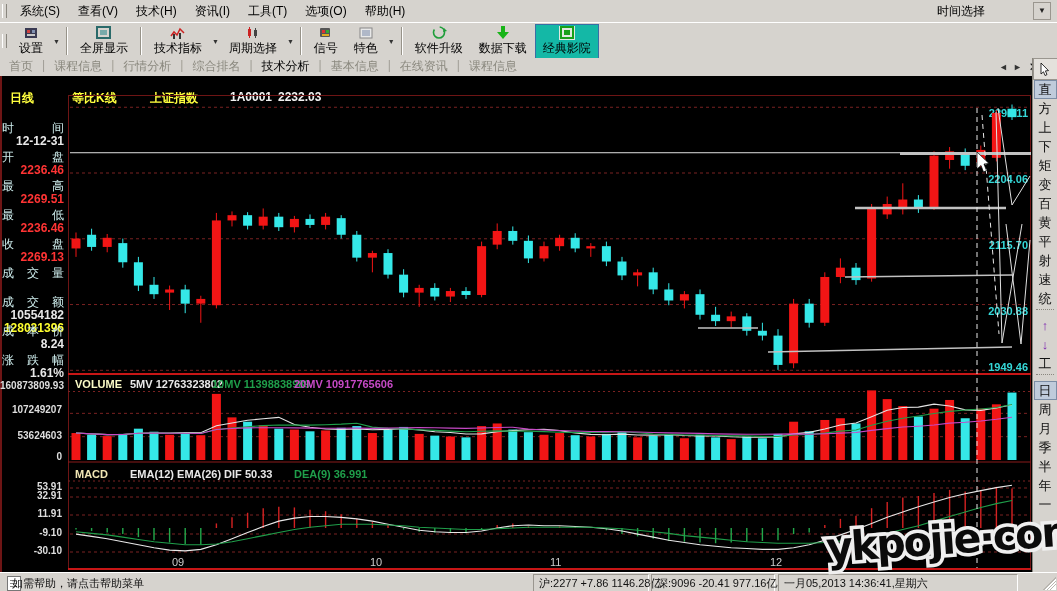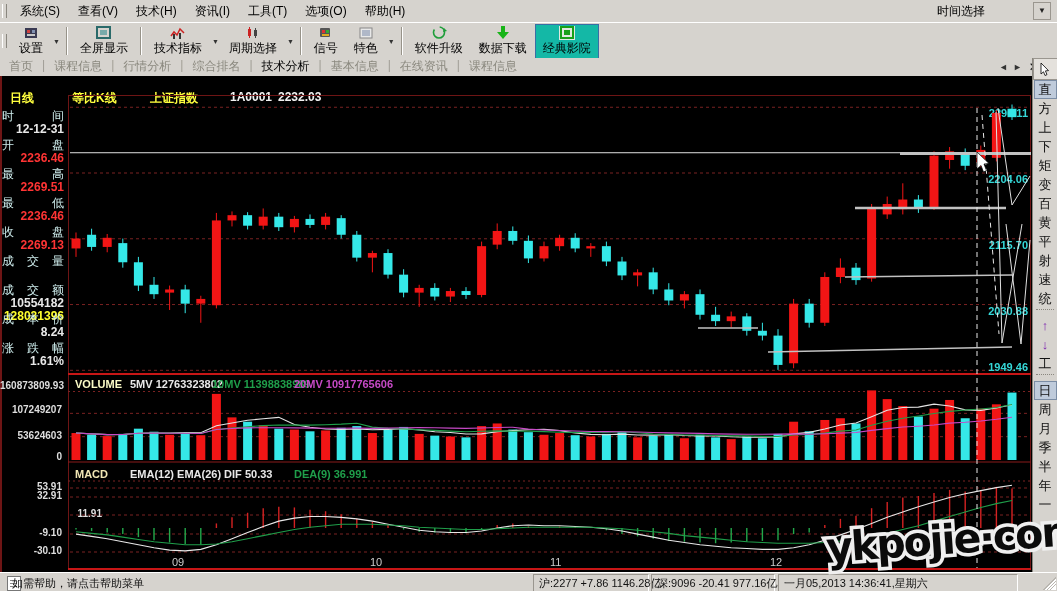--- a/index.html
+++ b/index.html
@@ -24,21 +24,21 @@
   .tab{padding:0 9px;color:#8a887e;cursor:default;white-space:nowrap;}
   .tab.active{color:#000;}
   .tabsep{color:#a09d95;}
   #tab-nav{position:absolute;left:998px;top:58px;height:18px;display:flex;align-items:center;gap:3px;font-size:9px;color:#333;}
   #tab-nav .nv{padding:0 1px;}
   #tab-close{font-size:12px;font-weight:bold;color:#111;padding:0 3px;}
   
   #main{left:0;top:76px;width:1032px;height:496px;background:#000;border-left:2px solid #6e1515;box-sizing:border-box;}
   #chart-header{left:4px;top:79px;width:1020px;height:15px;font-size:12px;font-weight:bold;margin-top:11px;}
   #chart-header span{position:absolute;top:0;white-space:nowrap;}
-  #quote-panel{left:2px;top:108px;width:62px;}
+  #quote-panel{left:2px;top:120px;width:62px;}
   .qfield{height:29px;margin-bottom:0;}
   .qlabel{font-size:12px;color:#cfeeee;text-align:justify;text-align-last:justify;width:100%;height:14px;}
   .qvalue{font-size:12px;font-weight:bold;text-align:right;height:14px;}
   .gut{position:absolute;width:62px;text-align:right;font-size:10px;font-weight:bold;color:#dedede;}
   #vol-header{left:68px;top:378px;width:960px;height:13px;font-size:11px;font-weight:bold;}
   #vol-header span,#macd-header span{position:absolute;top:0;white-space:nowrap;}
   #macd-header{left:68px;top:468px;width:960px;height:13px;font-size:11px;font-weight:bold;}
   
   #right-toolbar{left:1032px;top:58px;width:25px;height:514px;background:#d6d3ce;border-left:1px solid #8a877f;box-sizing:border-box;}
   .rbtn{width:23px;height:19px;font-size:13px;color:#111;text-align:center;line-height:19px;margin:0 auto;}
@@ -256,21 +256,21 @@
   </div>
 <div id="vol-axis">
     <div class="gut abs" style="left: 0px; top: 380px;">160873809.93</div>
     <div class="gut abs" style="left: 0px; top: 404px;">107249207</div>
     <div class="gut abs" style="left: 0px; top: 430px;">53624603</div>
     <div class="gut abs" style="left: 0px; top: 451px;">0</div>
   </div>
 <div id="macd-axis">
     <div class="gut abs" style="left: 0px; top: 481px;">53.91</div>
     <div class="gut abs" style="left: 0px; top: 490px;">32.91</div>
-    <div class="gut abs" style="left: 0px; top: 508px; padding-left: 40px;">11.91</div>
+    <div class="gut abs" style="left: 0px; top: 508px;">11.91</div>
     <div class="gut abs" style="left: 0px; top: 527px;">-9.10</div>
     <div class="gut abs" style="left: 0px; top: 545px;">-30.10</div>
   </div>
 
 <div class="abs" id="vol-header">
   <span style="left:7px;color:#fdfdc8">VOLUME</span>
   <span style="left:62px;color:#e8e8e8">5MV 12763323802</span>
   <span style="left:144px;color:#1f9e4a">10MV 11398838989</span>
   <span style="left:226px;color:#c649c6">20MV 10917765606</span>
 </div>

